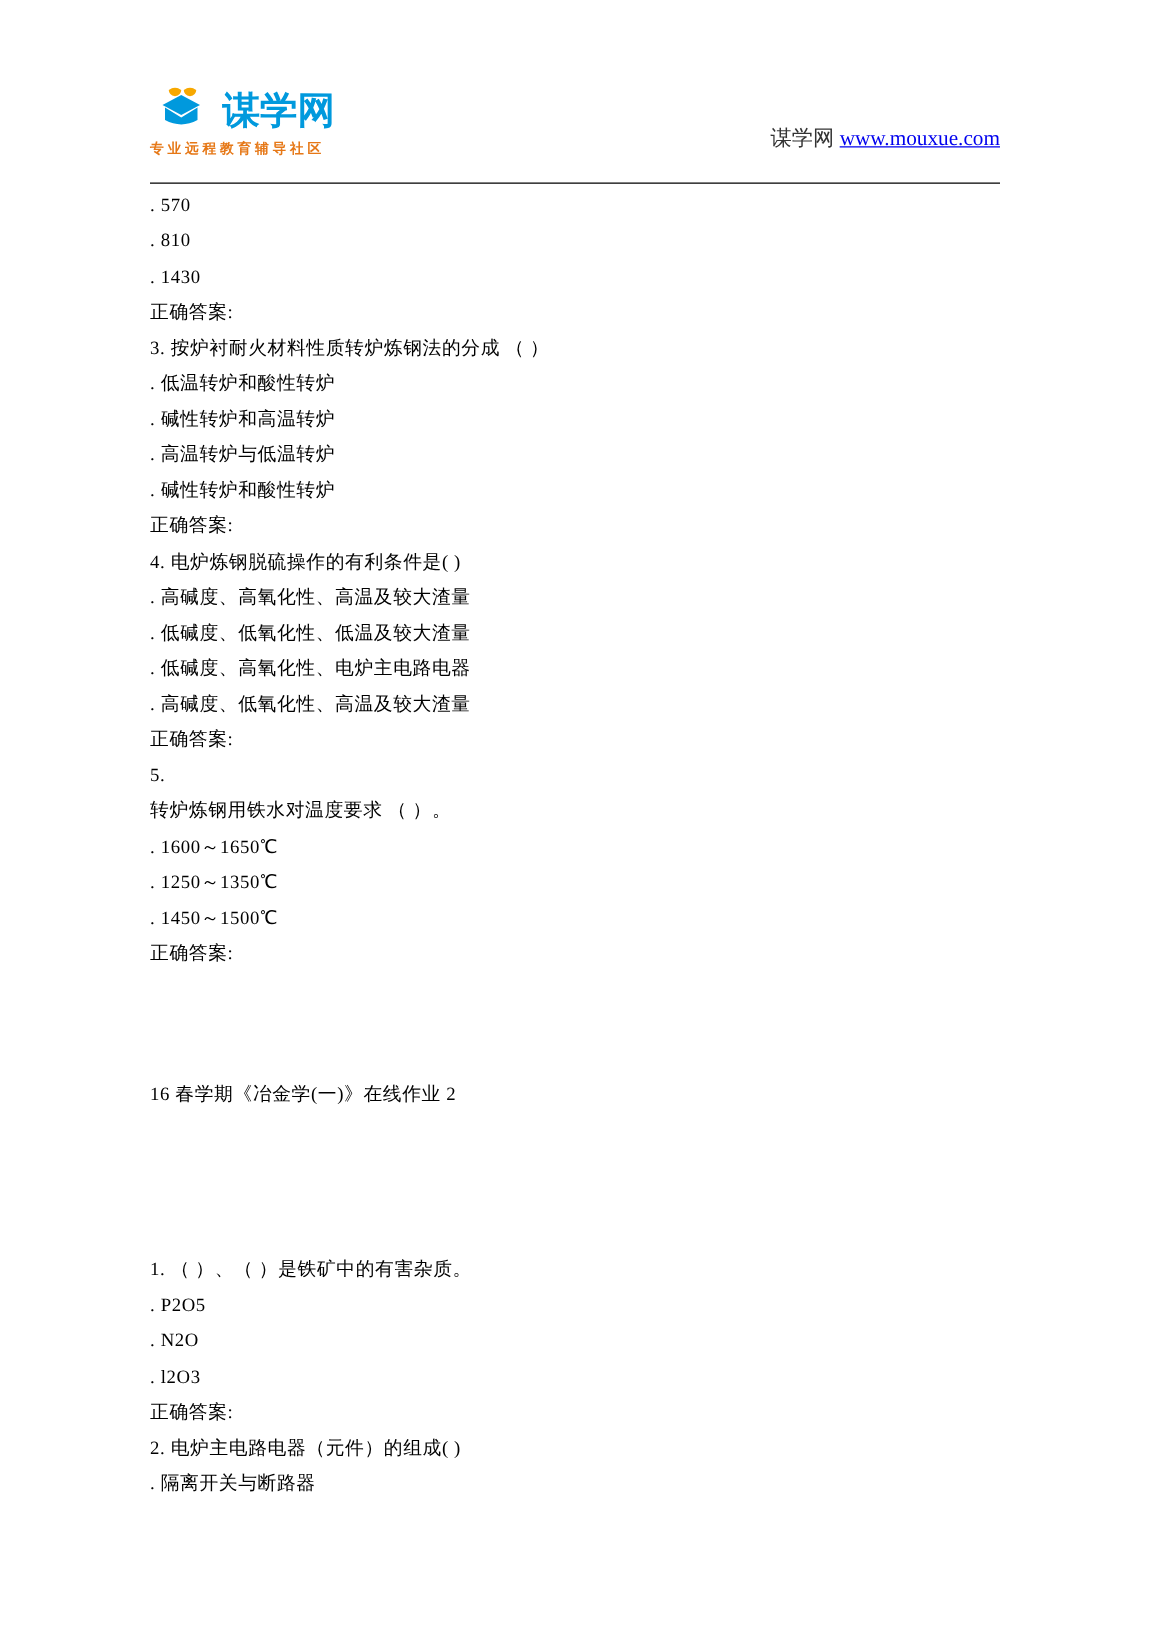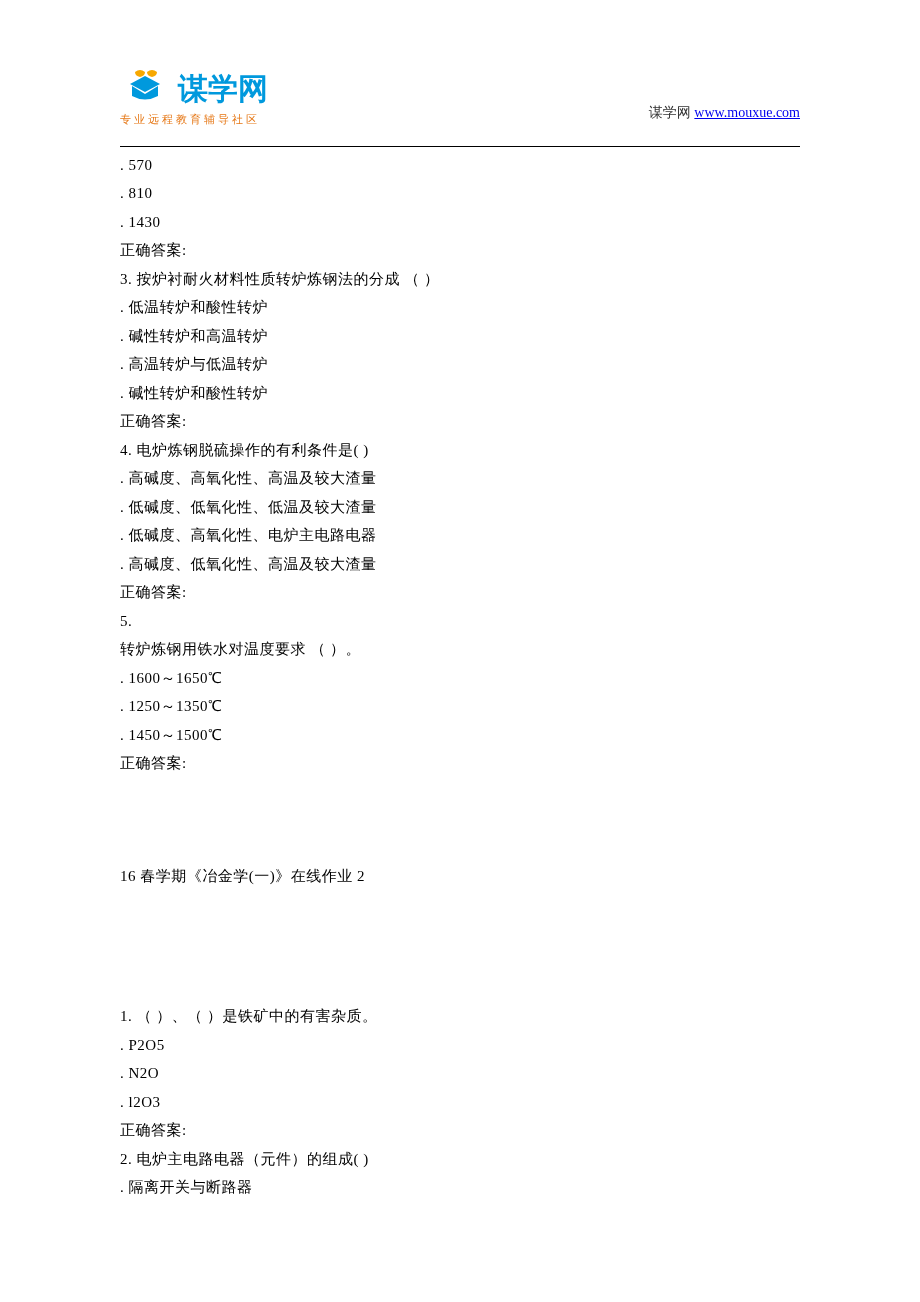--- a/index.html
+++ b/index.html
@@ -43,23 +43,24 @@
       font-weight: bold;
       color: #0099dd;
       line-height: 1;
     }
     .logo-sub {
       font-family: "SimSun", serif;
       font-size: 11px;
       color: #e67817;
       letter-spacing: 3px;
       margin-top: 1px;
+      font-weight: bold;
     }
     .header-right {
-      font-size: 14px;
+      font-size: 17px;
       color: #333;
       padding-bottom: 3px;
     }
     .header-right a {
       color: #0000EE;
       text-decoration: underline;
     }
     .divider {
       margin: 6px 120px 0 120px;
       border: none;

